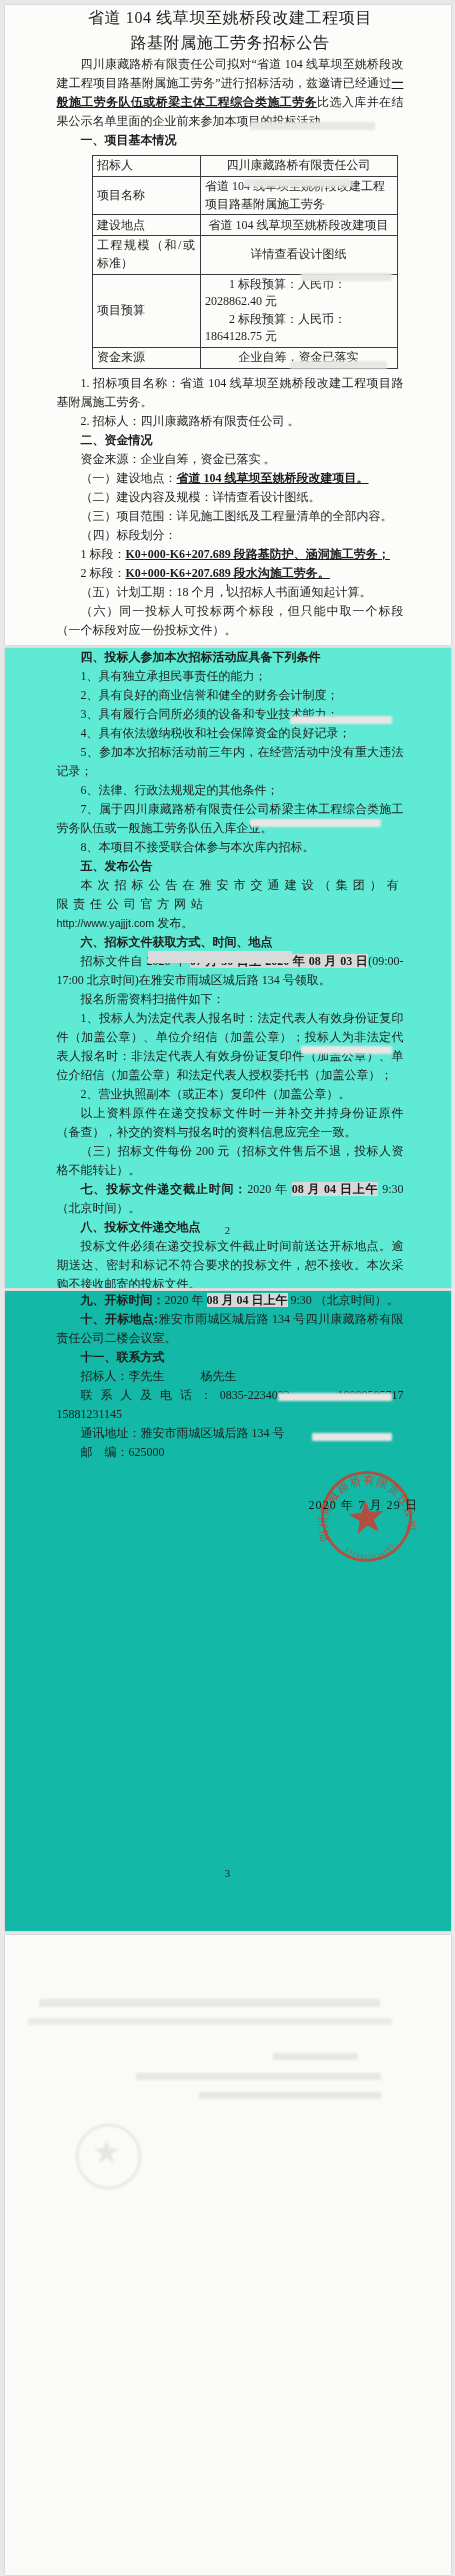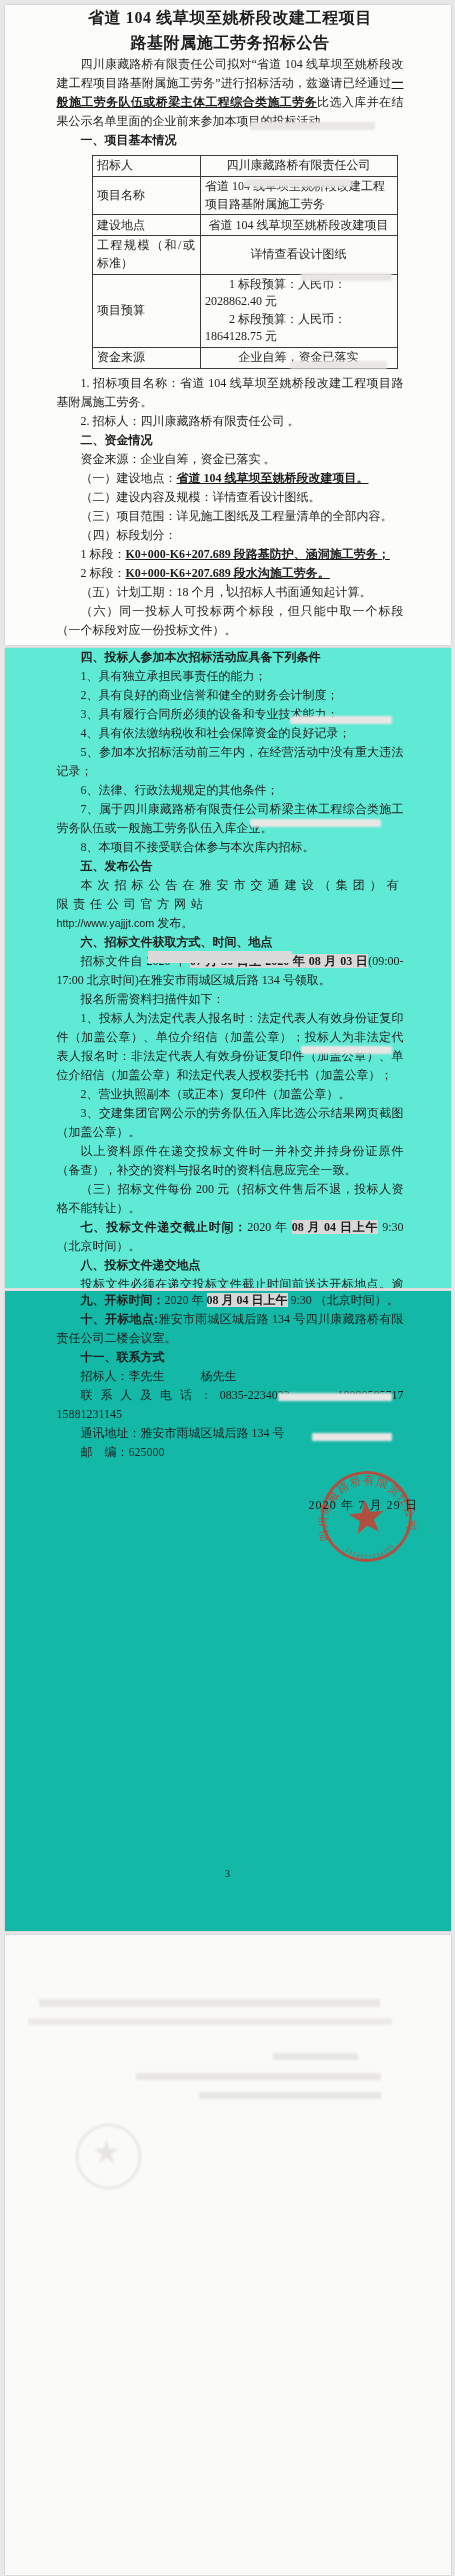--- a/index.html
+++ b/index.html
@@ -11,21 +11,21 @@
         font-size:12px;line-height:19px;text-align:justify}
   .page.p2{background:#5eead4}
   .page.p3{background:#14b8a6}
   .page.p4{background:#fafaf9}
   .page p{margin:0}
   .ind{text-indent:2em}
   .b{font-weight:bold}
   .bu{font-weight:bold;text-decoration:underline}
   .u{}
   .hl{background:#d8d8d8;font-weight:bold}
-  .title{margin:50px 0 6.8px;text-align:center;font-weight:bold;font-size:16px;line-height:25px;letter-spacing:0.6px;text-indent:0}
+  .title{margin:50px 0 6.8px;text-align:center;font-weight:normal;font-size:16px;line-height:25px;letter-spacing:0.6px;text-indent:0}
   .sp{letter-spacing:.40em}
   .mono{font-family:Liberation Sans, sans-serif;font-size:10.8px}
   .doctable{border-collapse:collapse;margin:5.7px 0 4.6px 35px;width:306px;table-layout:fixed}
   .doctable td{border:1.1px solid #3b3b3b;padding:1.1px 4.6px;line-height:17.6px}
   .doctable td.lab{width:108px}
   .val-c{text-align:center}
   .val-i{text-align:left}
   .val-i span{display:block;text-indent:2em}
   .mt2{margin-top:60px}
   .mt3{margin-top:64px}
@@ -117,21 +117,20 @@
     <p class="ind">6、法律、行政法规规定的其他条件；</p>
     <p class="ind">7、属于四川康藏路桥有限责任公司桥梁主体工程综合类施工劳务队伍或一般施工劳务队伍入库企业。</p>
     <p class="ind">8、本项目不接受联合体参与本次库内招标。</p>
     <p class="ind b">五、发布公告</p>
     <p class="ind"><span class="sp">本次招标公告在雅安市交通建设（集团）有限责任公司官方网站</span><br><span class="mono">http://www.yajjjt.com</span><span> 发布。</span></p>
     <p class="ind b">六、招标文件获取方式、时间、地点</p>
     <p class="ind"><span>招标文件自 2020 年 </span><span class="hl">07 月 30 日至 2020 年 08 月 03 日</span><span>(09:00-17:00 北京时间)在雅安市雨城区城后路 134 号领取。</span></p>
     <p class="ind">报名所需资料扫描件如下：</p>
     <p class="ind">1、投标人为法定代表人报名时：法定代表人有效身份证复印件（加盖公章）、单位介绍信（加盖公章）；投标人为非法定代表人报名时：非法定代表人有效身份证复印件（加盖公章）、单位介绍信（加盖公章）和法定代表人授权委托书（加盖公章）；</p>
     <p class="ind">2、营业执照副本（或正本）复印件（加盖公章）。</p>
-    <p class="ind">3、交建集团官网公示的劳务队伍入库比选公示结果网页截图（加盖公章）。</p>
     <p class="ind">以上资料原件在递交投标文件时一并补交并持身份证原件（备查），补交的资料与报名时的资料信息应完全一致。</p>
     <p class="ind">（三）招标文件每份 200 元（招标文件售后不退，投标人资格不能转让）。</p>
     <p class="ind"><span class="b">七、投标文件递交截止时间：</span><span>2020 年 </span><span class="hl">08 月 04 日上午</span><span> 9:30 （北京时间）。</span></p>
     <p class="ind b">八、投标文件递交地点</p>
     <p class="ind">投标文件必须在递交投标文件截止时间前送达开标地点。逾期送达、密封和标记不符合要求的投标文件，恕不接收。本次采购不接收邮寄的投标文件。</p>
 
     <div class="pagenum">2</div>
   </div>
 
   <div class="page p3">

